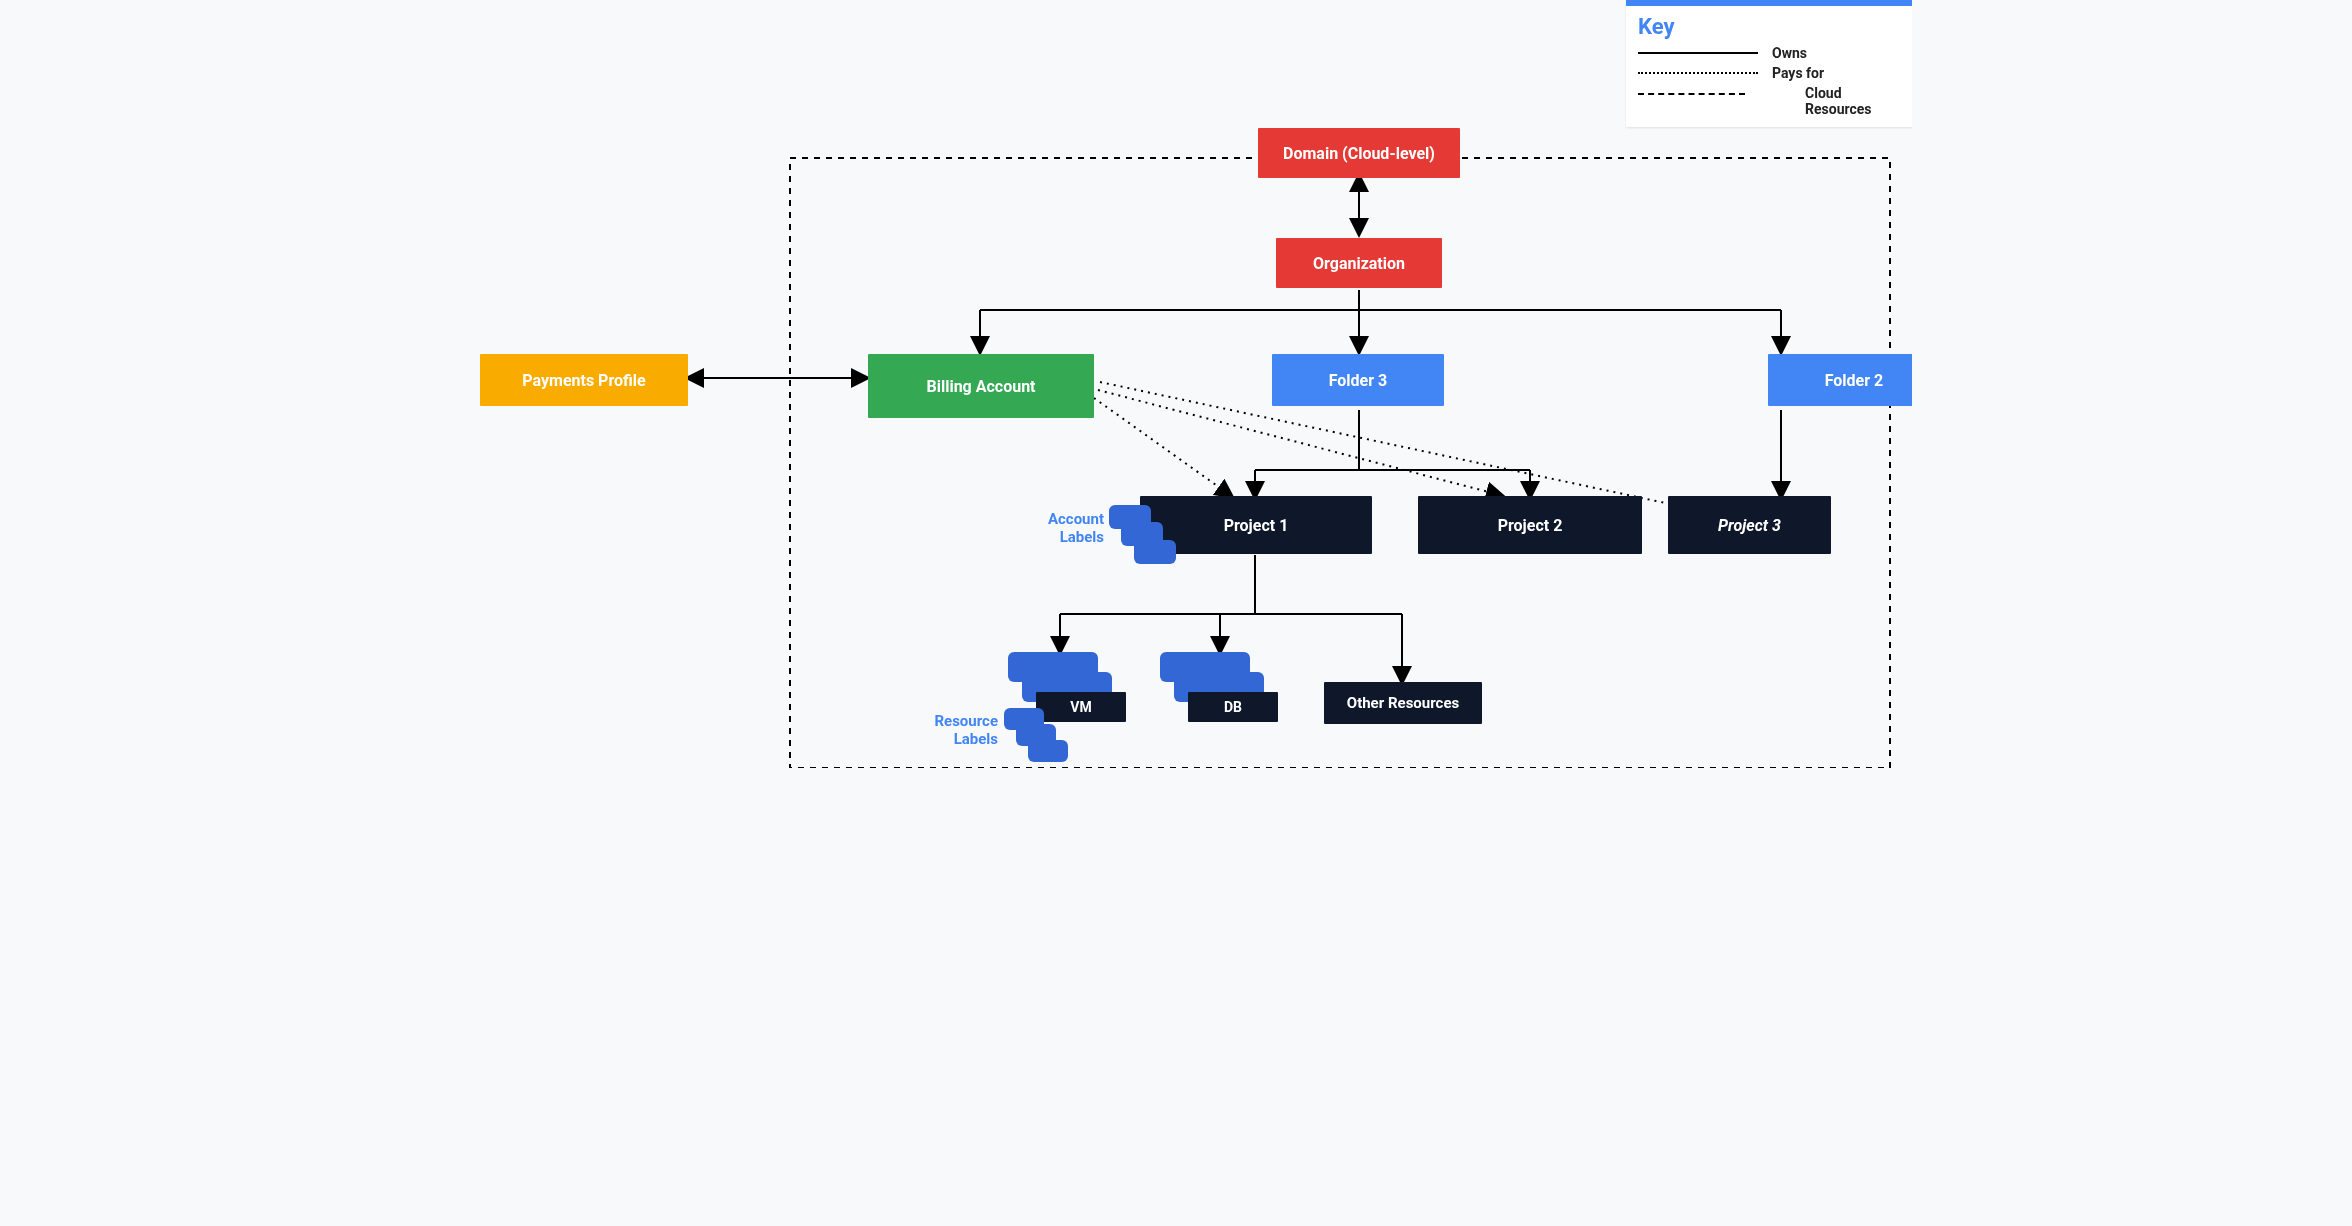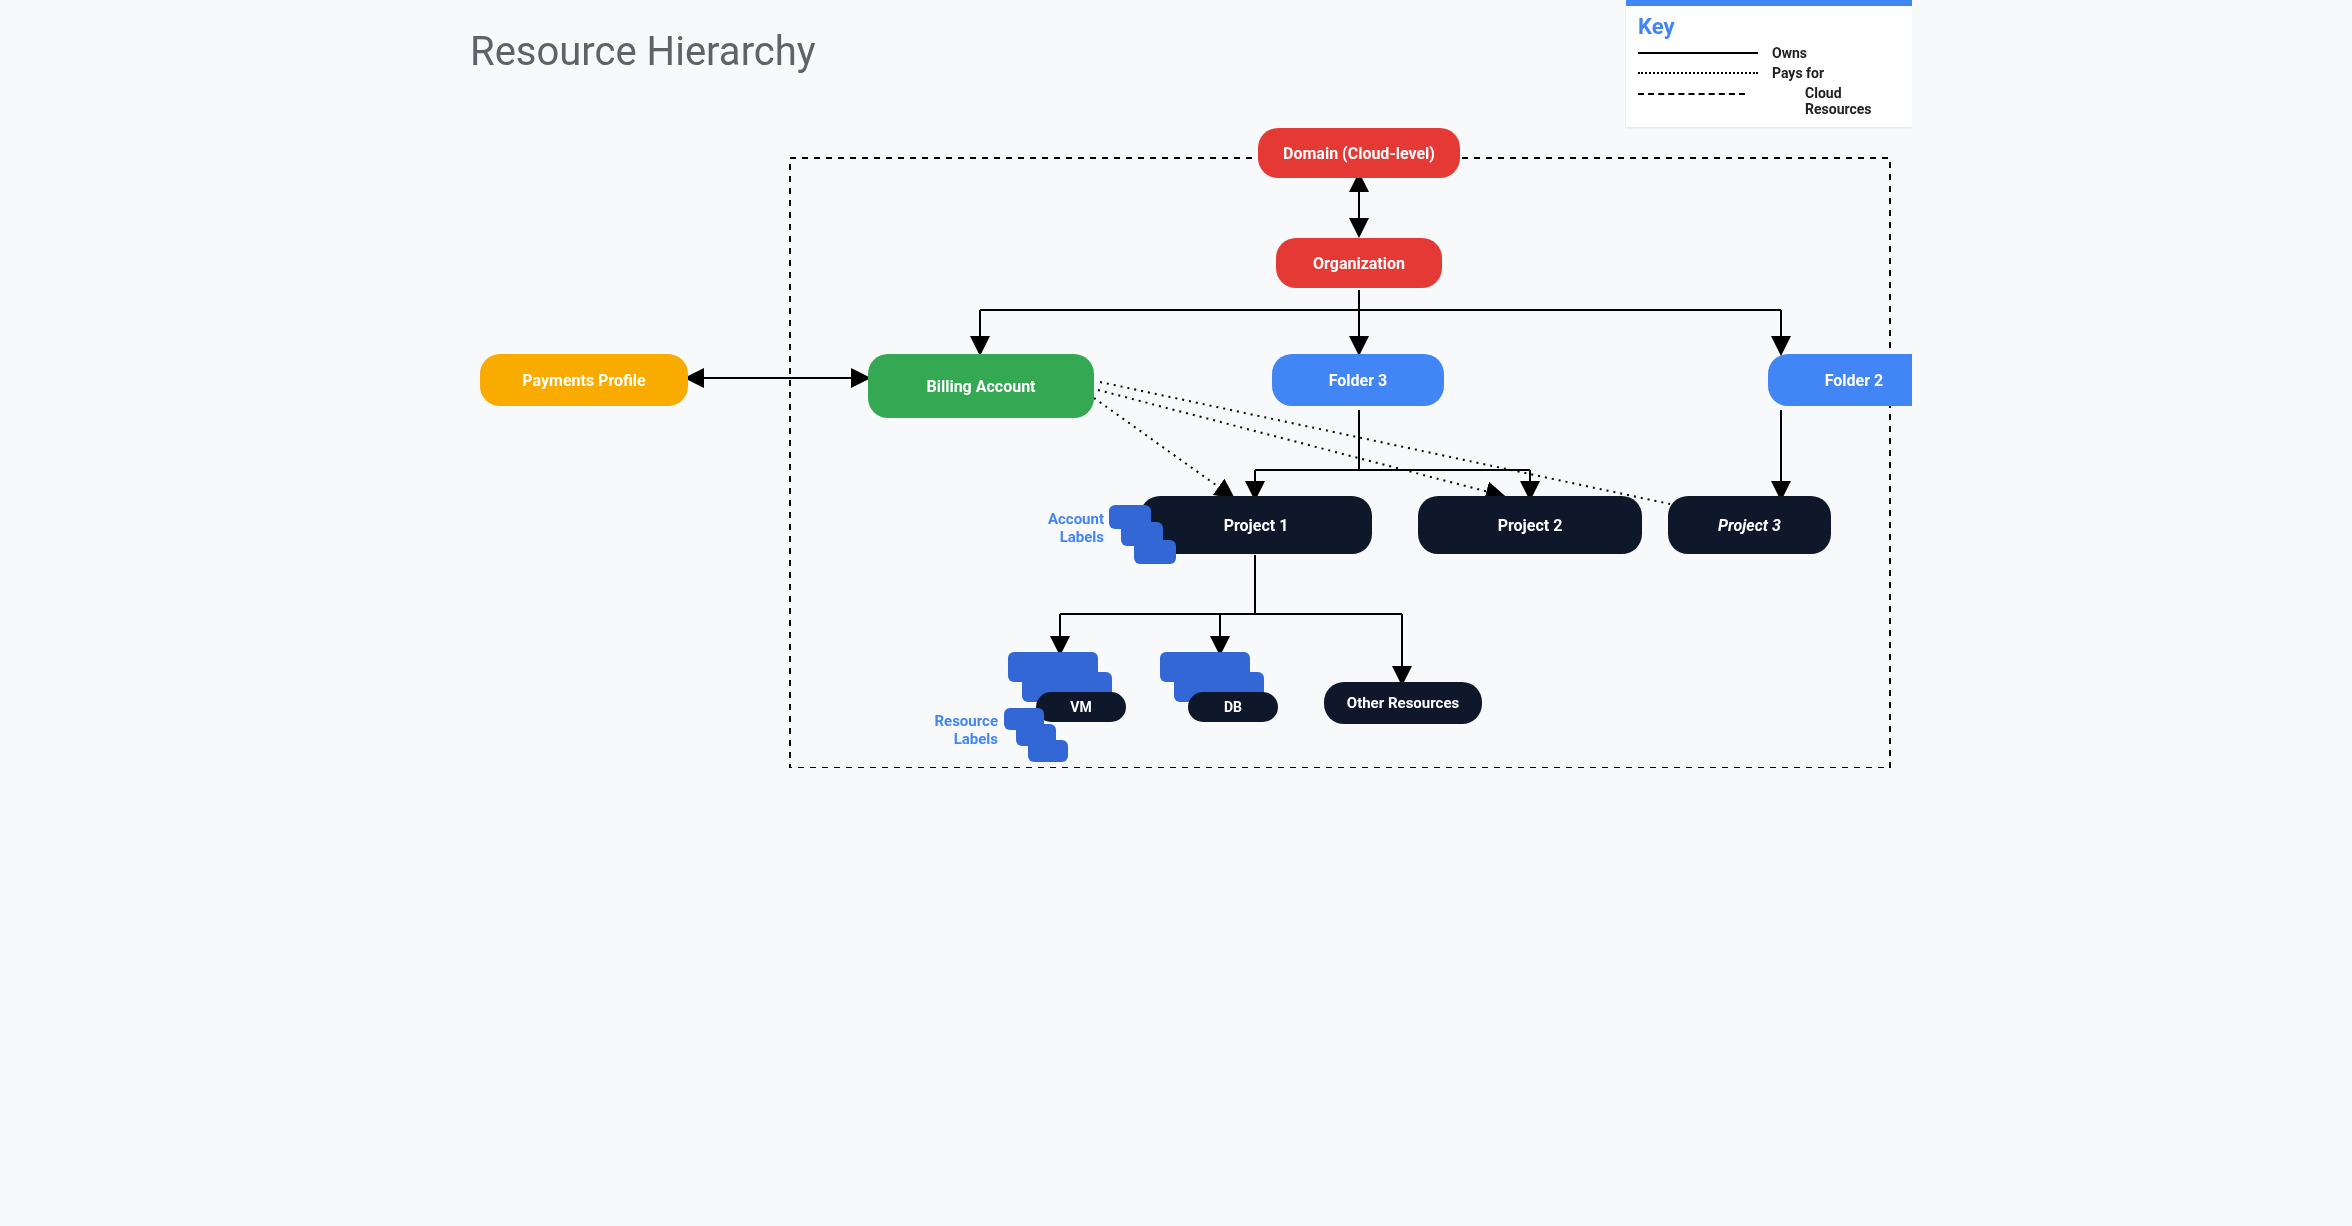--- a/index.html
+++ b/index.html
@@ -1,18 +1,18 @@
 <!DOCTYPE html>
 <html><head>
 <meta charset="utf-8">
 <style>
   html,body{margin:0;padding:0;background:#f8f9fa;font-family:Roboto,Arial,Helvetica,sans-serif;}
   #stage{position:relative;width:1472px;height:768px;margin:0 auto;overflow:hidden;}
   .title{position:absolute;left:30px;top:28px;font-size:40px;color:#5f6368;font-weight:400;}
-  .node{position:absolute;display:flex;align-items:center;justify-content:center;color:#fff;font-weight:700;font-size:16px;border-radius:20px;box-sizing:border-box;}
+  .node{position:absolute;display:flex;align-items:center;justify-content:center;color:#fff;font-weight:700;font-size:16px;border-radius:1px;box-sizing:border-box;}
   .red   {background:#e53935;}
   .green {background:#34a853;}
   .blue  {background:#4285f4;}
   .blue-d{background:#0f172a;}
   .yellow{background:#f9ab00;}
   .chip  {position:absolute;background:#3367d6;border-radius:6px;}
   .lbl-blue{position:absolute;color:#4285f4;font-weight:700;font-size:15px;text-align:right;line-height:1.2;}
   .key-box{position:absolute;right:0;top:0;width:286px;background:#fff;box-shadow:0 1px 2px rgba(0,0,0,.1);}
   .key-bar{height:6px;background:#4285f4;}
   .key-title{color:#4285f4;font-weight:700;font-size:22px;padding:8px 12px 4px;}
@@ -21,21 +21,20 @@
   .key-dot {width:120px;border-top:2px dotted #000;margin-right:14px;}
   .key-dash{width:120px;border-top:2px dashed #000;margin-right:14px;}
   .key-text{font-weight:700;font-size:14px;color:#222;}
   svg{position:absolute;left:0;top:0;pointer-events:none;}
 </style>
 </head>
 <body>
 
 <div id="stage">
 
-  <div class="title">Resource Hierarchy</div>
 
   <svg width="1472" height="768">
     <defs>
       <marker id="arr" markerWidth="10" markerHeight="10" refX="7" refY="5" orient="auto">
         <path d="M0,0 L10,5 L0,10 z" fill="#000"></path>
       </marker>
       <marker id="arrS" markerWidth="10" markerHeight="10" refX="3" refY="5" orient="auto">
         <path d="M10,0 L0,5 L10,10 z" fill="#000"></path>
       </marker>
     </defs>

